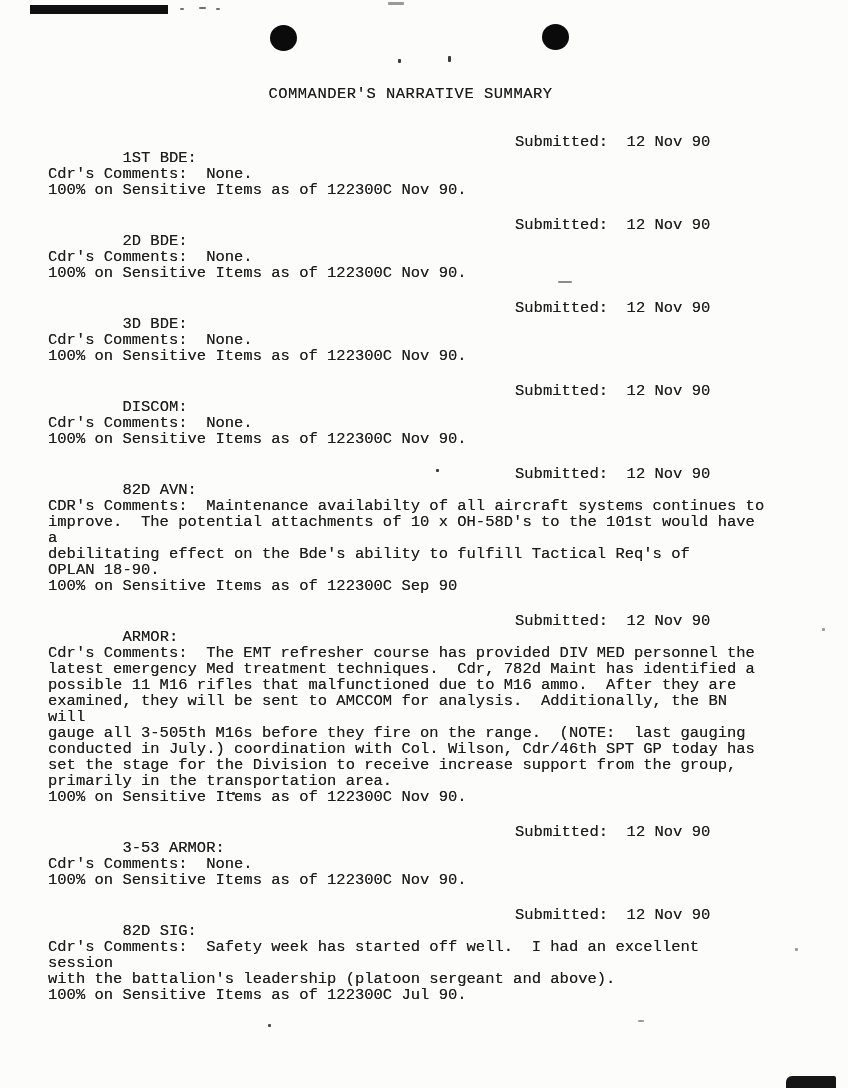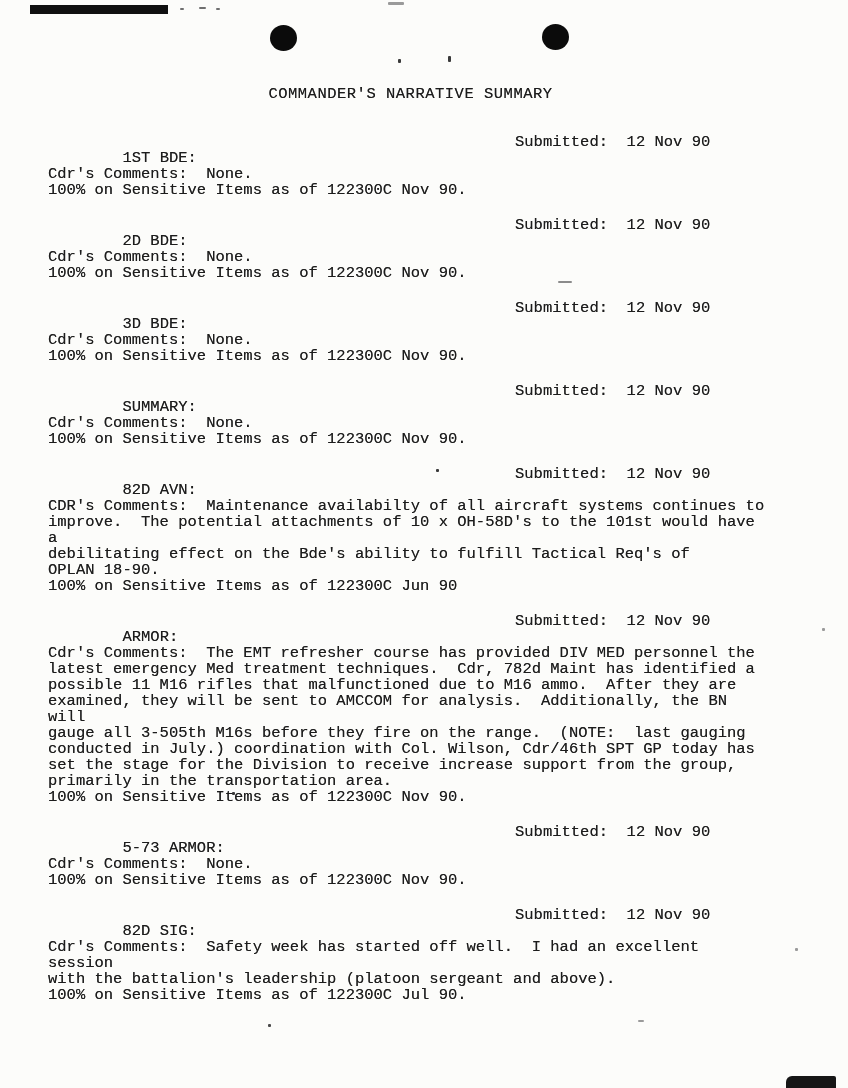--- a/index.html
+++ b/index.html
@@ -116,58 +116,58 @@
       <div class="entry-header">
         <span>3D BDE:</span>
         <span class="submitted"><span>Submitted:</span><span class="date">12 Nov 90</span></span>
       </div>
       <div class="entry-body">Cdr's Comments:  None.
 100% on Sensitive Items as of 122300C Nov 90.</div>
     </section>
 
     <section>
       <div class="entry-header">
-        <span>SUMMARY:</span>
+        <span>DISCOM:</span>
         <span class="submitted"><span>Submitted:</span><span class="date">12 Nov 90</span></span>
       </div>
       <div class="entry-body">Cdr's Comments:  None.
 100% on Sensitive Items as of 122300C Nov 90.</div>
     </section>
 
     <section>
       <div class="entry-header">
         <span>82D AVN:</span>
         <span class="submitted"><span>Submitted:</span><span class="date">12 Nov 90</span></span>
       </div>
       <div class="entry-body">CDR's Comments:  Maintenance availabilty of all aircraft systems continues to
 improve.  The potential attachments of 10 x OH-58D's to the 101st would have a
 debilitating effect on the Bde's ability to fulfill Tactical Req's of
 OPLAN 18-90.
-100% on Sensitive Items as of 122300C Jun 90</div>
+100% on Sensitive Items as of 122300C Sep 90</div>
     </section>
 
     <section>
       <div class="entry-header">
         <span>ARMOR:</span>
         <span class="submitted"><span>Submitted:</span><span class="date">12 Nov 90</span></span>
       </div>
       <div class="entry-body">Cdr's Comments:  The EMT refresher course has provided DIV MED personnel the
 latest emergency Med treatment techniques.  Cdr, 782d Maint has identified a
 possible 11 M16 rifles that malfunctioned due to M16 ammo.  After they are
 examined, they will be sent to AMCCOM for analysis.  Additionally, the BN will
 gauge all 3-505th M16s before they fire on the range.  (NOTE:  last gauging
 conducted in July.) coordination with Col. Wilson, Cdr/46th SPT GP today has
 set the stage for the Division to receive increase support from the group,
 primarily in the transportation area.
 100% on Sensitive Items as of 122300C Nov 90.</div>
     </section>
 
     <section>
       <div class="entry-header">
-        <span>5-73 ARMOR:</span>
+        <span>3-53 ARMOR:</span>
         <span class="submitted"><span>Submitted:</span><span class="date">12 Nov 90</span></span>
       </div>
       <div class="entry-body">Cdr's Comments:  None.
 100% on Sensitive Items as of 122300C Nov 90.</div>
     </section>
 
     <section>
       <div class="entry-header">
         <span>82D SIG:</span>
         <span class="submitted"><span>Submitted:</span><span class="date">12 Nov 90</span></span>

